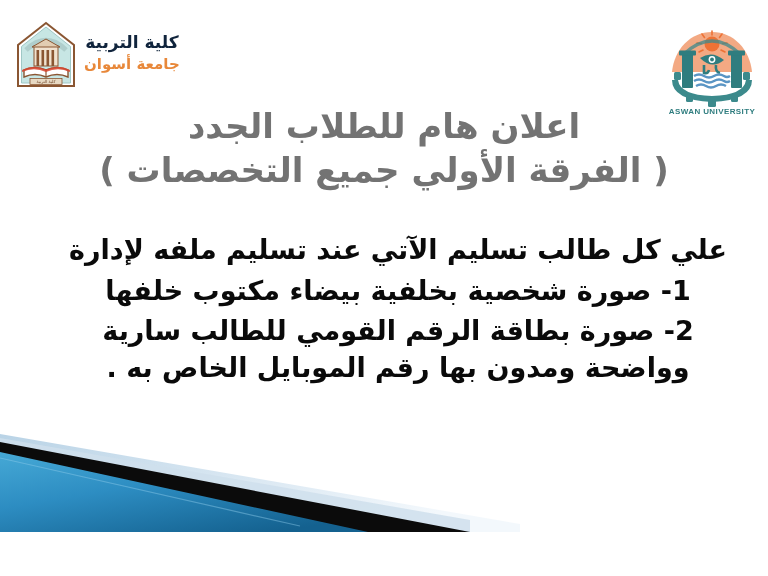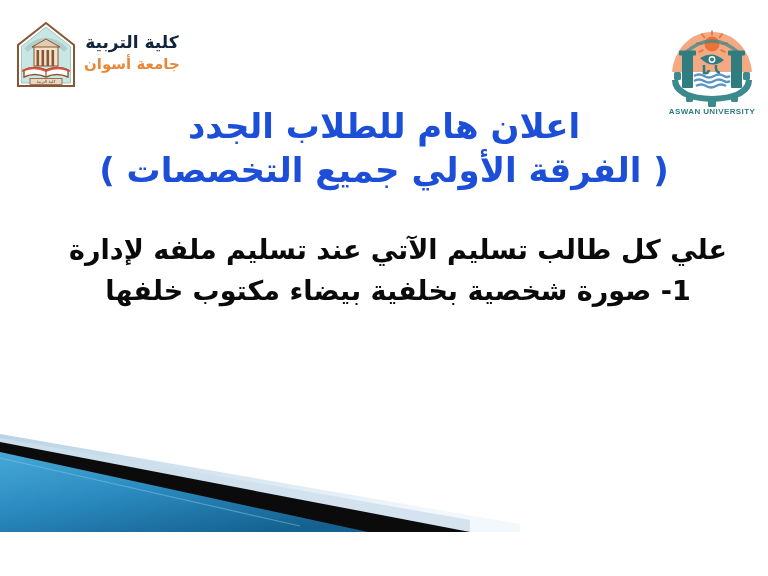--- a/index.html
+++ b/index.html
@@ -71,21 +71,21 @@
 
   
   .title-block {
     position: absolute;
     top: 104px;
     left: 0;
     right: 0;
     text-align: center;
   }
   .title-line {
-    color: #1d4ed8;
+    color: #737373;
     font-weight: bold;
     font-size: 34px;
     line-height: 1.30;
     letter-spacing: 0px;
     white-space: nowrap;
   }
 
   
   .body-block {
     position: absolute;
@@ -218,20 +218,24 @@
   <div class="body-block">
     <div class="body-line">علي كل طالب تسليم الآتي عند تسليم ملفه لإدارة</div>
     <div class="gap-sm"></div>
 
     <div>
       <div class="body-line">1- صورة شخصية بخلفية بيضاء مكتوب خلفها</div>
     </div>
 
     <div class="gap-sm"></div>
 
+    <div>
+      <div class="body-line">2- صورة بطاقة الرقم القومي للطالب سارية</div>
+      <div class="body-line">وواضحة ومدون بها رقم الموبايل الخاص به .</div>
+    </div>
   </div>
 
   <div class="banner">
     <svg viewBox="0 0 768 104" width="768" height="104" preserveAspectRatio="none" aria-hidden="true">
       <defs>
         <linearGradient id="blueGrad" x1="0" y1="0" x2="0.75" y2="1">
           <stop offset="0%" stop-color="#46A9D6"></stop>
           <stop offset="45%" stop-color="#2D8DC2"></stop>
           <stop offset="100%" stop-color="#14618F"></stop>
         </linearGradient>

